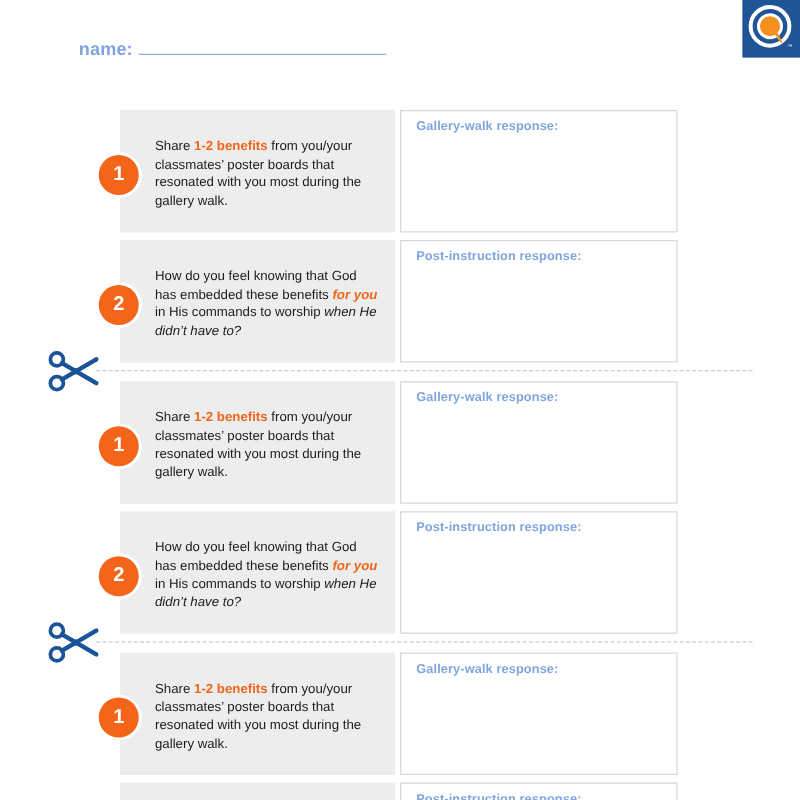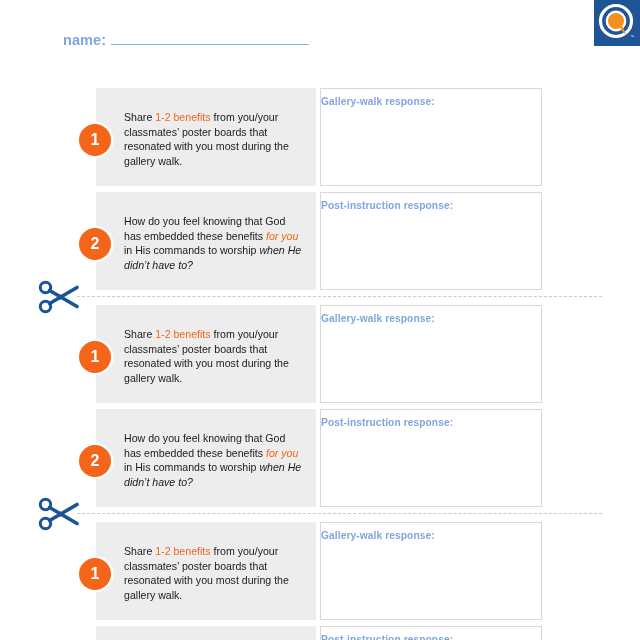--- a/index.html
+++ b/index.html
@@ -106,45 +106,45 @@
     left: 124px;
     top: 22px;
     width: 178px;
     font-size: 10.6px;
     line-height: 14.7px;
     color: #1A1A1A;
     z-index: 2;
   }
   .qtext .hl {
     color: #F4651A;
-    font-weight: normal;
+    font-weight: bold;
     margin-top: 43px;
   }
   .qtext .hl-i {
     color: #F4651A;
-    font-weight: normal;
+    font-weight: bold;
     font-style: italic;
   }
   .qtext .ital {
     font-style: italic;
   }
 
   .abox {
     position: absolute;
     left: 320px;
     top: 0;
     width: 222px;
     height: 98px;
     background: #ffffff;
     border: 1px solid #D8D8D8;
     box-sizing: border-box;
   }
   .alabel {
     position: absolute;
-    left: 0;
+    left: 12px;
     top: 7px;
     font-size: 10.2px;
     font-weight: bold;
     color: #7FA6DE;
     letter-spacing: 0.1px;
   }
 
   
   .cutline {
     position: absolute;

